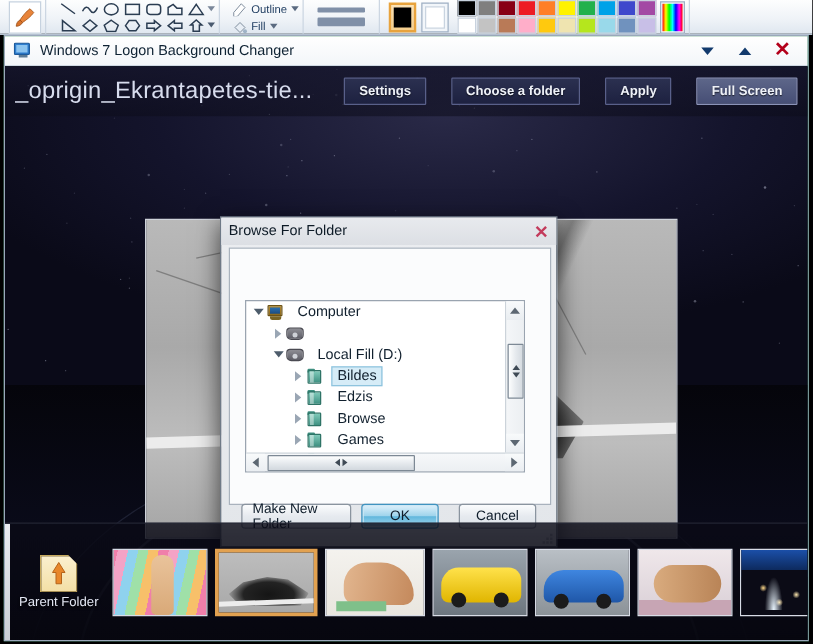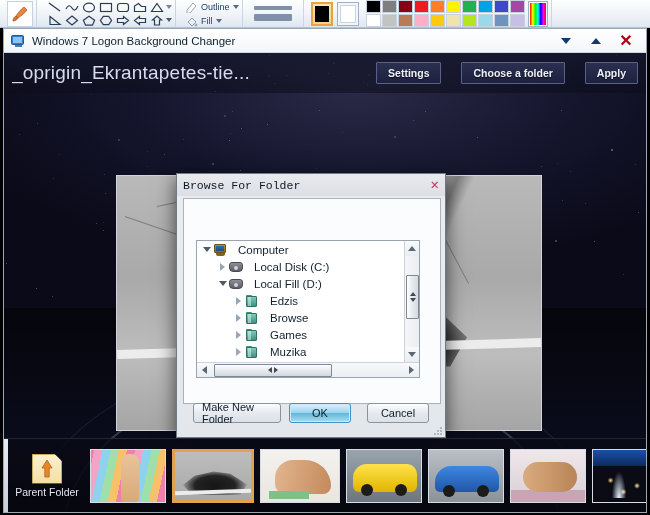--- a/index.html
+++ b/index.html
@@ -158,21 +158,20 @@
   .dialog {
     position: absolute; left: 172px; top: 120px; width: 270px; height: 265px;
     background: linear-gradient(#ebedf0, #e3e6ea);
     border: 1px solid #6f7a87;
     box-shadow: 0 5px 18px rgba(0,0,0,.65);
   }
   .dlg-title {
     height: 22px; display: flex; align-items: center; padding: 0 6px;
     font-size: 11.5px; color: #0d1a26;
     background: linear-gradient(#e8eaee, #dcdfe4);
-    font-family: Liberation Mono, monospace;
   }
   .dlg-close {
     margin-left: auto; font-size: 14px; color: #c33b5c; font-weight: bold; line-height: 1;
   }
   .dlg-inner {
     position: absolute; left: 6px; top: 24px; width: 258px; height: 206px;
     background: #fbfcfd; border: 1px solid #a9b2bd;
   }
   .tree-box {
     position: absolute; left: 19px; top: 66px; width: 224px; height: 138px;
@@ -277,21 +276,21 @@
     min-width: 62px; margin-left: auto;
     background: linear-gradient(#dff1fb, #9fd4ec 48%, #62b7dd 52%, #a9dcf0);
     border: 1px solid #3f93c0; box-shadow: 0 0 0 1px #cfe8f5 inset;
   }
   .dbtn.cancel { min-width: 62px; margin-left: 8px; }
   .dlg-grip { position: absolute; right: 3px; bottom: 2px; width: 10px; height: 10px; opacity: .55; }
   .dlg-grip i { position: absolute; width: 2px; height: 2px; background: #8a949f; }
 
   
   .thumb-strip {
-    position: absolute; left: 0; bottom: 0; width: 642px; height: 74px;
+    position: absolute; left: 0; bottom: 0; width: 642px; height: 94px;
     background: linear-gradient(rgba(10,10,22,.82), rgba(6,6,14,.95));
     border-top: 1px solid rgba(120,130,160,.25);
     display: flex; align-items: center; padding-left: 6px; gap: 6px;
     overflow: hidden;
   }
   .parent-folder {
     width: 74px; flex: 0 0 74px; display: flex; flex-direction: column;
     align-items: center; justify-content: center; gap: 2px;
   }
   .pf-icon { width: 30px; height: 30px; position: relative; }
@@ -643,20 +642,21 @@
         <div class="pp-car"></div>
         <div class="pp-stripe"></div>
       </div>
 
       <div class="app-toolbar">
         <div class="app-file-title">_oprigin_Ekrantapetes-tie...</div>
         <div class="tb-buttons" id="tbbtns">
             <div class="tb-btn">Settings</div>
             <div class="tb-btn">Choose a folder</div>
             <div class="tb-btn">Apply</div>
+            <div class="tb-btn primary">Full Screen</div>
           </div>
       </div>
 
       <div class="dialog">
         <div class="dlg-title">
           <span>Browse For Folder</span>
           <span class="dlg-close">✕</span>
         </div>
 
         <div class="dlg-inner"></div>
@@ -670,28 +670,34 @@
                 <span class="ticon"><span class="ico-computer"><span class="scr">
                       <i></i>
                     </span><span class="base"></span></span></span>
                 <span class="tlabel">Computer</span>
               </div>
               <div class="trow" style="padding-left: 20px;">
                 <span class="exp">
                   <span class="tri-right"></span>
                 </span>
                 <span class="ticon"><span class="ico-disk"><span class="body"></span><span class="hole"></span></span></span>
-                <span class="tlabel">Local Disk (C:)</span>
               </div>
               <div class="trow" style="padding-left: 20px;">
                 <span class="exp">
                   <span class="tri-open"></span>
                 </span>
                 <span class="ticon"><span class="ico-disk"><span class="body"></span><span class="hole"></span></span></span>
                 <span class="tlabel">Local Fill (D:)</span>
+              </div>
+              <div class="trow selected" style="padding-left: 36px;">
+                <span class="exp">
+                  <span class="tri-right"></span>
+                </span>
+                <span class="ticon"><span class="ico-folder"><span class="tab"></span><span class="bd"></span><span class="sheen"></span></span></span>
+                <span class="tlabel">Bildes</span>
               </div>
               <div class="trow" style="padding-left: 36px;">
                 <span class="exp">
                   <span class="tri-right"></span>
                 </span>
                 <span class="ticon"><span class="ico-folder"><span class="tab"></span><span class="bd"></span><span class="sheen"></span></span></span>
                 <span class="tlabel">Edzis</span>
               </div>
               <div class="trow" style="padding-left: 36px;">
                 <span class="exp">

